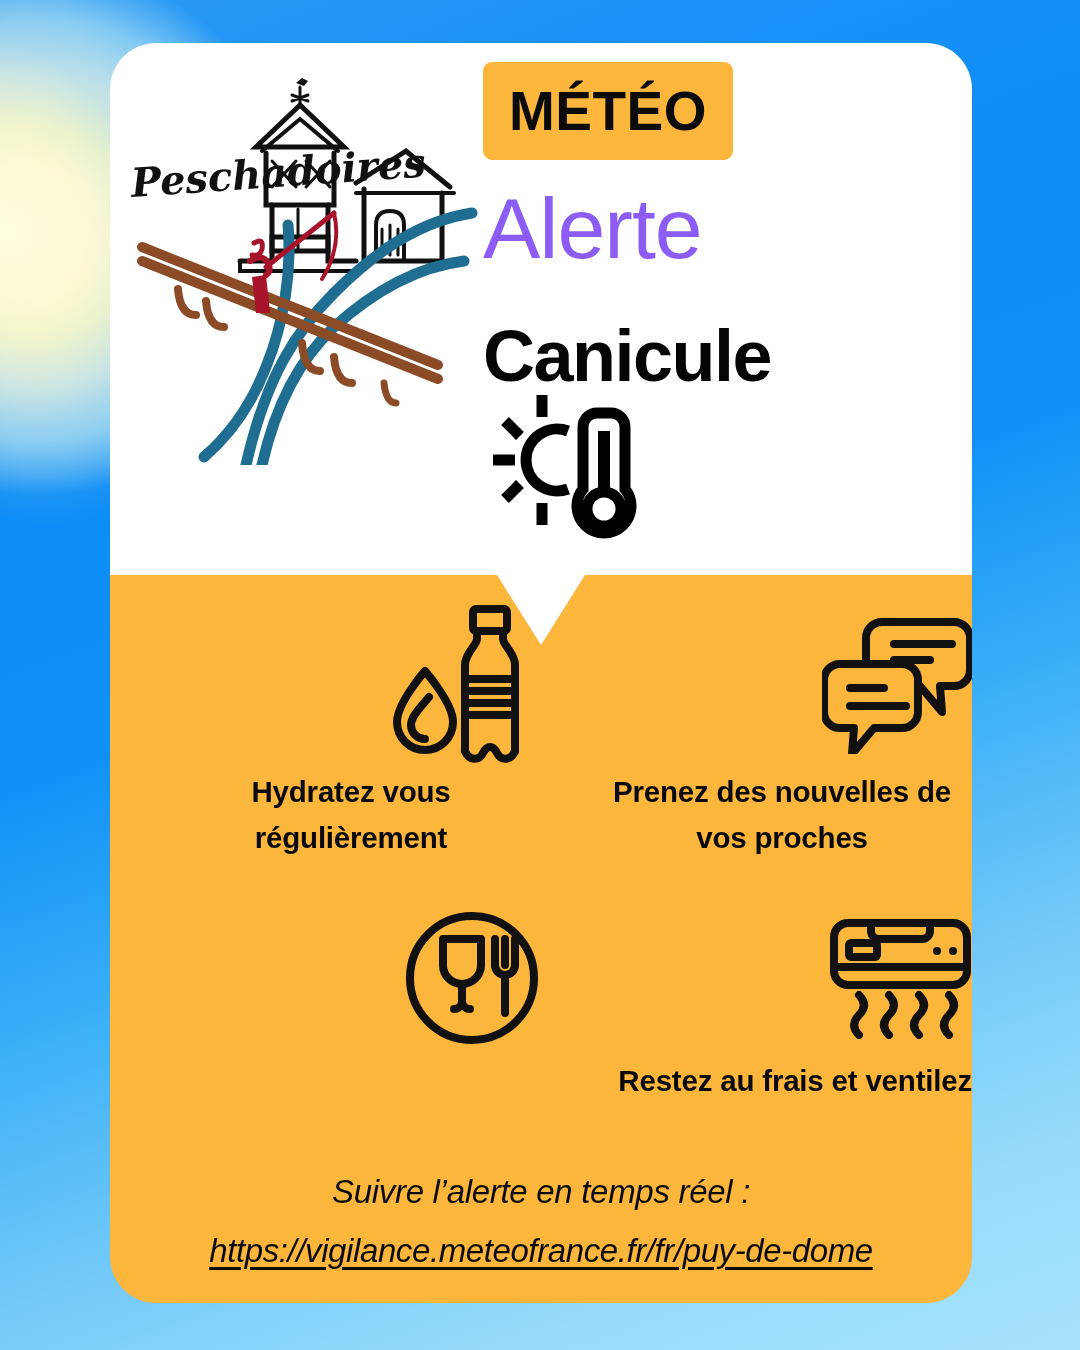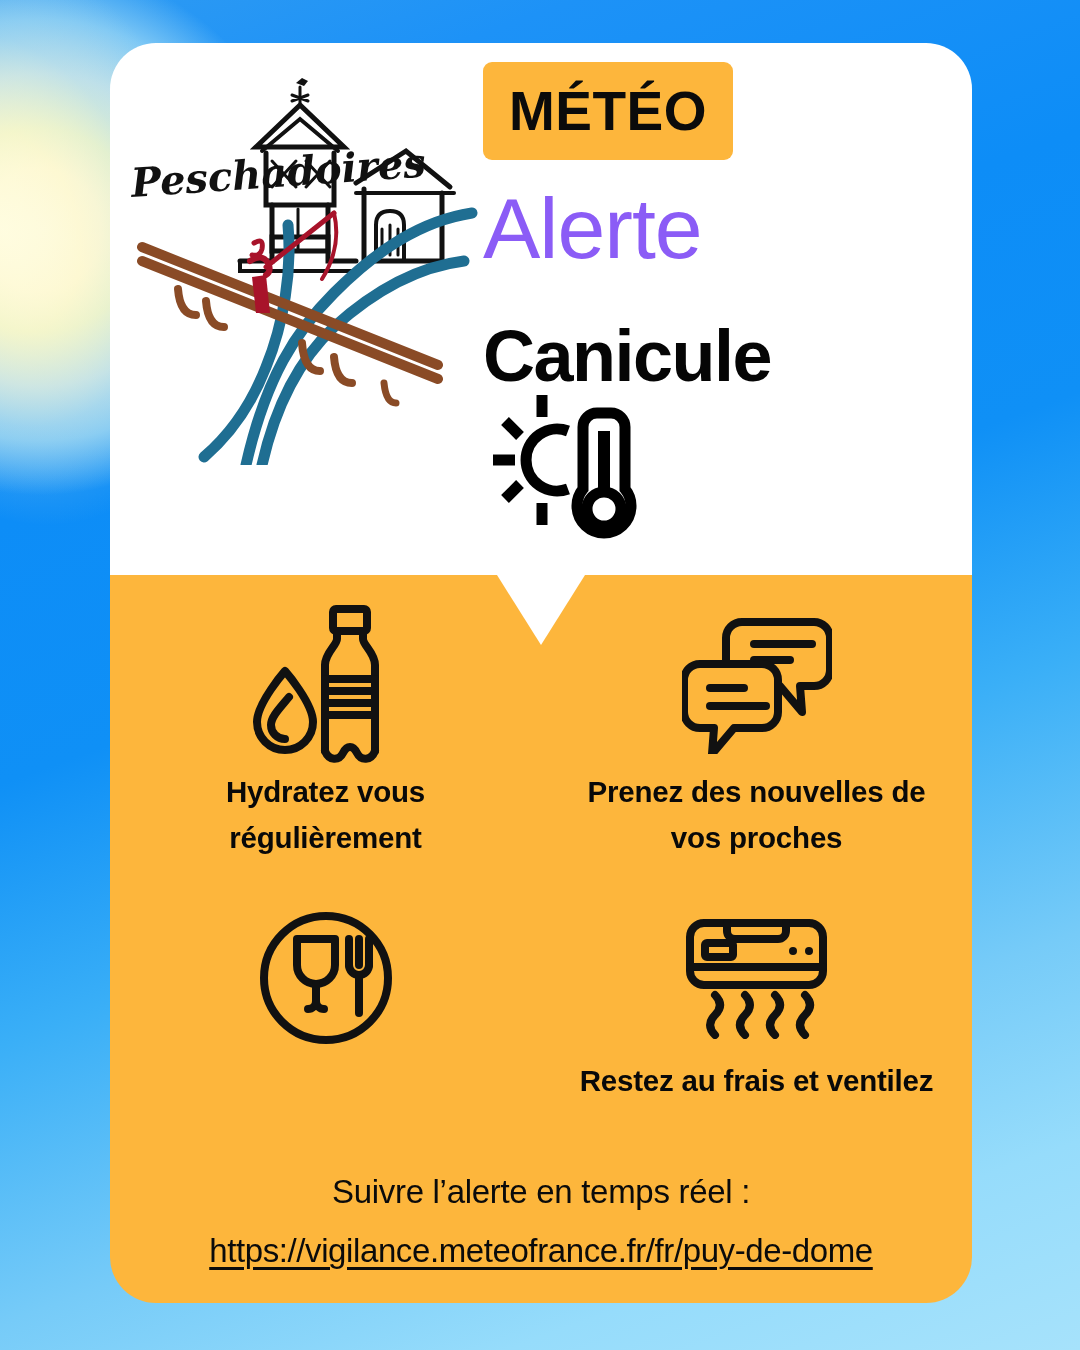--- a/index.html
+++ b/index.html
@@ -139,21 +139,21 @@
     left: 0; top: 22px;
     width: 862px;
     display: grid;
     grid-template-columns: 1fr 1fr;
     grid-template-rows: 297px 297px;
   }
 
   .tip {
     display: flex;
     flex-direction: column;
-    align-items: center;
+    align-items: flex-end;
     justify-content: flex-start;
     padding-top: 4px;
   }
   .tip-icon {
     height: 168px;
     display: flex;
     align-items: center;
     justify-content: center;
   }
   .tip-icon svg { display: block; }
@@ -176,20 +176,21 @@
 
   .tip-row2 .tip-icon { height: 160px; }
 
   
   #footer {
     position: absolute;
     left: 0; bottom: 30px;
     width: 862px;
     text-align: center;
     padding: 0 12px;
+    font-style: italic;
   }
   #footer-lead {
     font-size: 33px;
     font-weight: 400;
     color: #0b0b0b;
     line-height: 1.32;
     letter-spacing: -0.3px;
   }
   #footer-url {
     display: inline-block;

